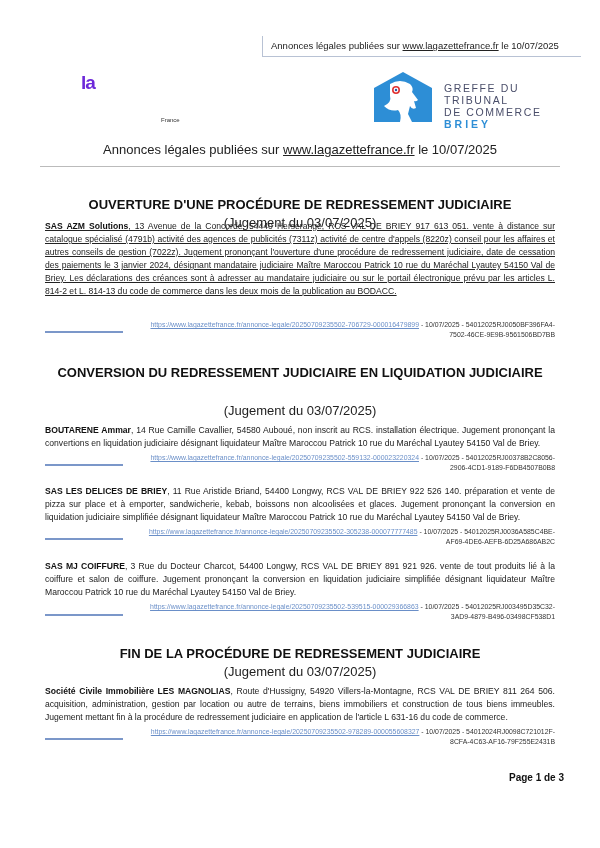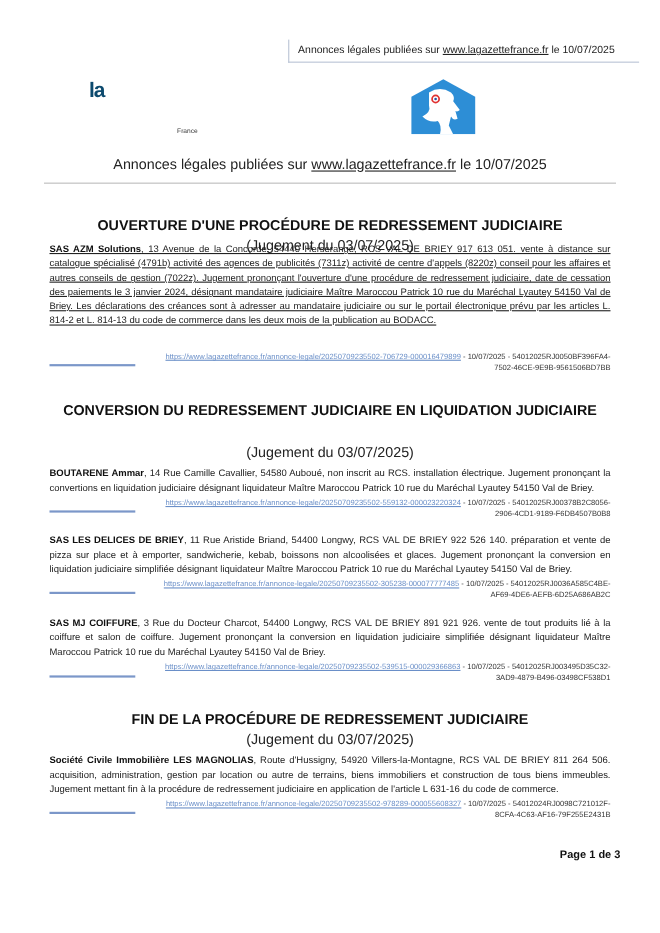--- a/index.html
+++ b/index.html
@@ -3,21 +3,21 @@
 <meta charset="utf-8">
 <style>
   html, body { margin: 0; padding: 0; background: #ffffff; }
   body { width: 600px; height: 848px; position: relative; overflow: hidden; font-family: "Liberation Sans", sans-serif; color: #111; }
 
   .top-header { position: absolute; left: 262px; top: 36px; height: 20px; border-left: 1px solid #b8c2d4; border-bottom: 1px solid #b8c2d4; width: 318px; }
   .top-header-text { position: absolute; left: 8px; top: 4px; font-size: 9.5px; color: #222; white-space: nowrap; }
   .top-header-text a, .sub-header a { color: #222; text-decoration: underline; }
 
   .gazette-logo { position: absolute; left: 58px; top: 72px; width: 120px; height: 52px; }
-  .gazette-la { position: absolute; left: 23px; top: 0px; font-size: 19px; font-weight: bold; color: #0c4a6e; letter-spacing: -1px; font-family: "Liberation Sans", sans-serif; }
+  .gazette-la { position: absolute; left: 23px; top: 0px; font-size: 19px; font-weight: bold; color: #6d28d9; letter-spacing: -1px; font-family: "Liberation Sans", sans-serif; }
   .gazette-main { position: absolute; left: 0px; top: 12px; font-size: 31px; font-weight: bold; color: #2a5ab0; letter-spacing: -1.5px; font-family: "Liberation Sans", sans-serif; }
   .gazette-main .tt { color: #1c2a4a; }
   .gazette-france { position: absolute; left: 103px; top: 45px; font-size: 6px; color: #333; }
 
   .greffe-logo { position: absolute; left: 372px; top: 70px; width: 210px; height: 52px; }
   .greffe-emblem { position: absolute; left: 0; top: 0; width: 62px; height: 52px; }
   .greffe-text { position: absolute; left: 72px; top: 12px; font-size: 10.5px; letter-spacing: 1.6px; line-height: 12px; color: #4a4e6a; }
   .greffe-text .brieY { color: #2d8ed6; font-weight: bold; letter-spacing: 3px; }
 
   .sub-header { position: absolute; left: 0; width: 600px; top: 142px; text-align: center; font-size: 13px; color: #222; }
@@ -50,20 +50,25 @@
 </div>
 
 <div class="greffe-logo">
   <svg class="greffe-emblem" viewBox="0 0 62 52">
     <path d="M2 18 L31 2 L60 18 L60 52 L2 52 Z" fill="#2d8ed6"></path>
     <path d="M18 14 Q28 8 38 14 Q42 18 40 22 L46 30 Q44 32 42 31 L44 38 Q40 40 38 36 L36 44 L40 52 L28 52 Q30 44 26 40 Q18 42 12 36 Q20 32 18 26 Z" fill="#ffffff"></path>
     <circle cx="24" cy="20" r="4" fill="#e03131"></circle>
     <circle cx="24" cy="20" r="2.4" fill="#ffffff"></circle>
     <circle cx="24" cy="20" r="1.2" fill="#2d4fa0"></circle>
   </svg>
+  <div class="greffe-text">
+    <div>GREFFE DU TRIBUNAL</div>
+    <div>DE COMMERCE</div>
+    <div class="brieY">BRIEY</div>
+  </div>
 </div>
 
 <div class="sub-header">
   <span>Annonces légales publiées sur </span><a>www.lagazettefrance.fr</a><span> le 10/07/2025</span>
 </div>
 
 <div class="divider"></div>
 
 <div class="section-title" style="top:195px;">OUVERTURE D'UNE PROCÉDURE DE REDRESSEMENT JUDICIAIRE</div>
 <div class="section-sub" style="top:215px;">(Jugement du 03/07/2025)</div>

